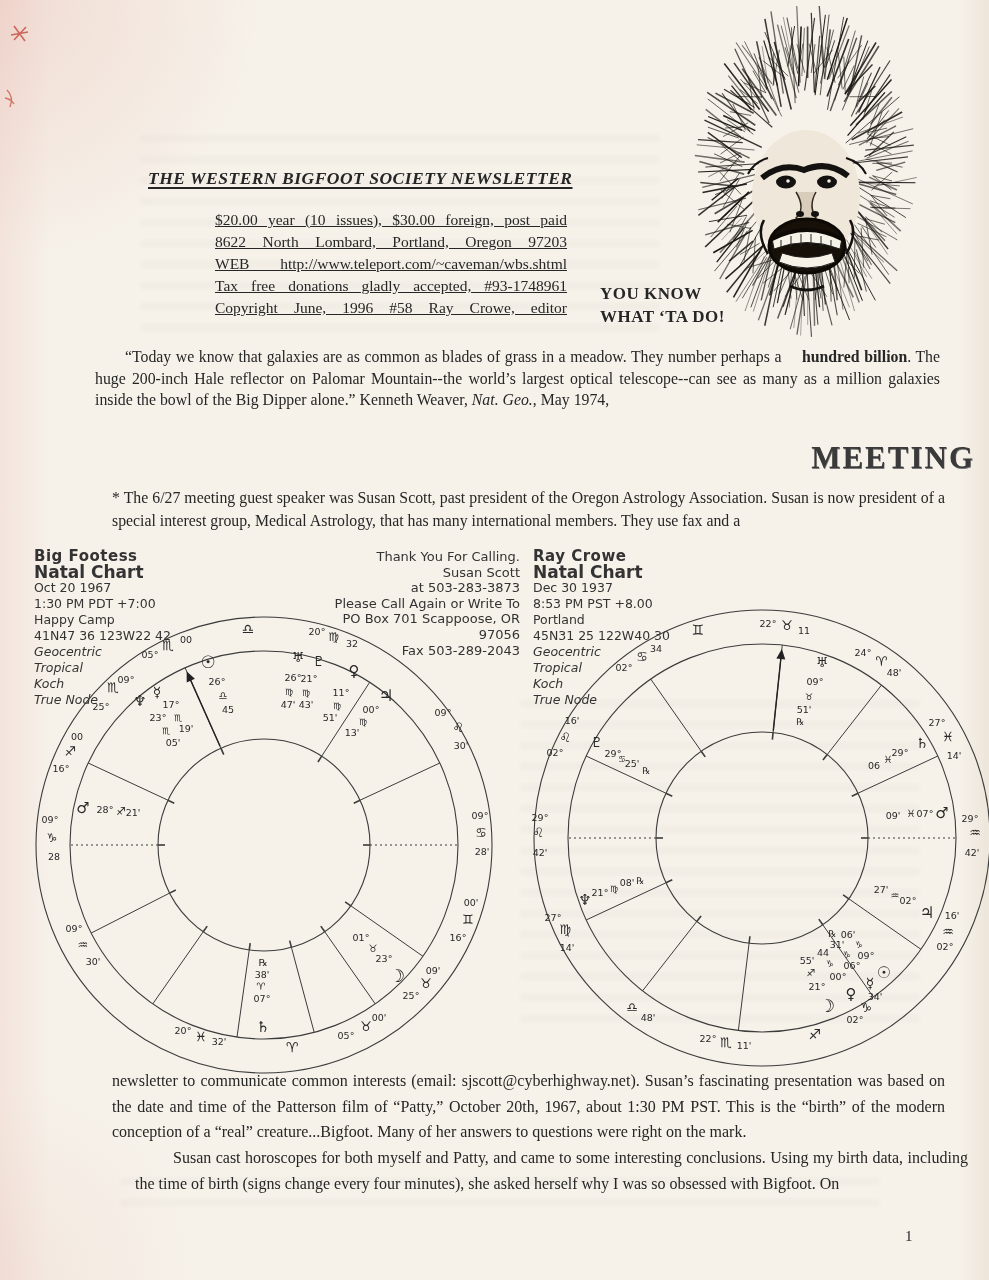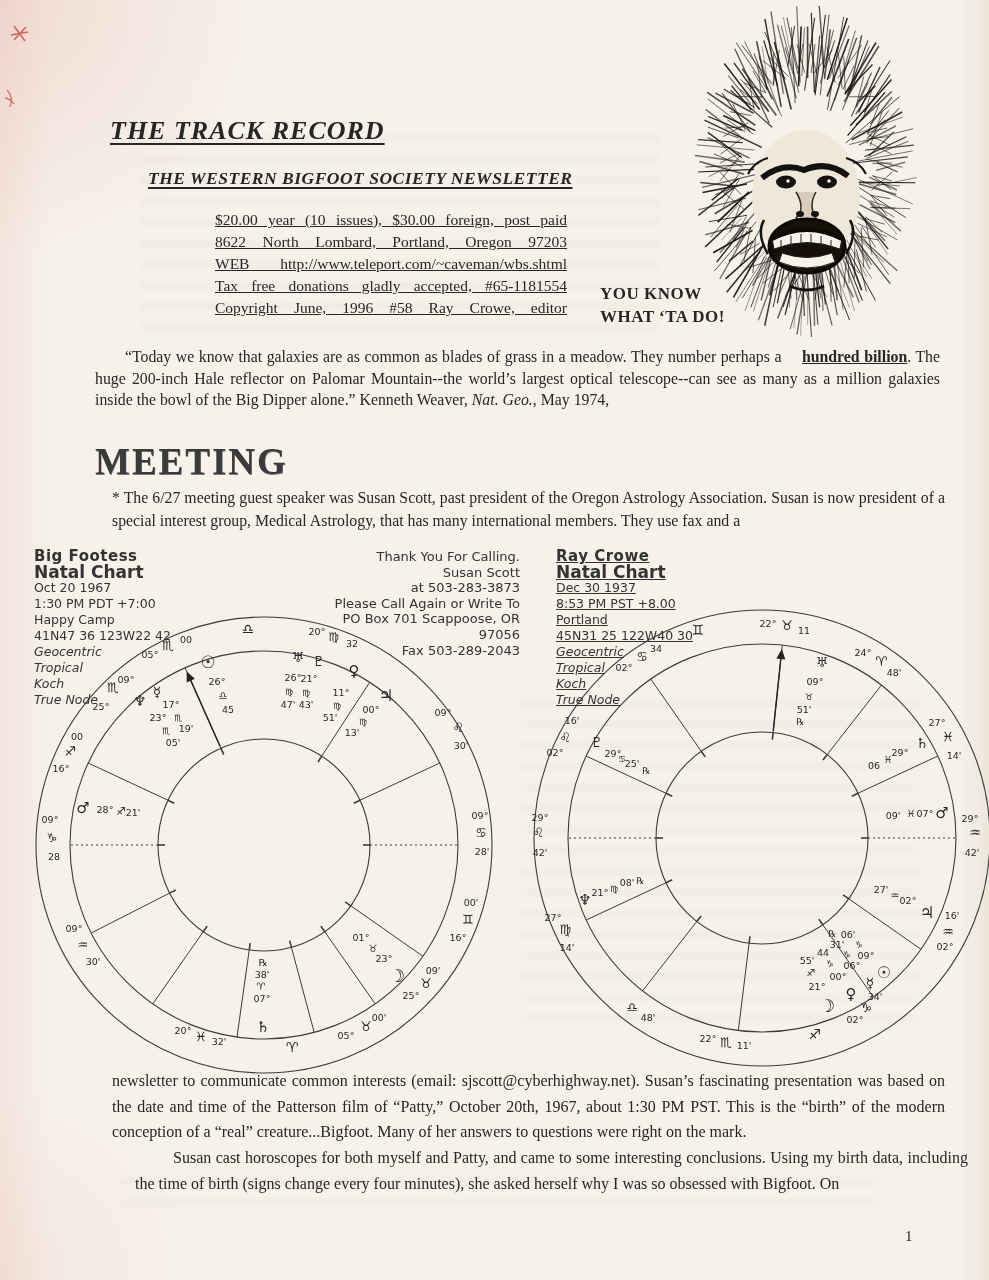--- a/index.html
+++ b/index.html
@@ -14,23 +14,23 @@
   .abs{position:absolute;}
   .ghost{position:absolute;background:repeating-linear-gradient(180deg, rgba(70,70,70,.5) 0 7px, rgba(0,0,0,0) 7px 21px);opacity:.055;filter:blur(2px);pointer-events:none;}
   .title{left:110px;top:116px;font-size:26px;font-weight:bold;font-style:italic;letter-spacing:1px;
     text-decoration:underline;text-underline-offset:4px;text-decoration-thickness:2px;}
   .subtitle{left:148px;top:168px;font-size:17.5px;font-weight:bold;font-style:italic;letter-spacing:.5px;
     text-decoration:underline;text-underline-offset:3px;text-decoration-thickness:1.5px;}
   .mastinfo{left:215px;top:209px;width:352px;font-size:15.5px;line-height:22px;text-decoration:underline;}
   .mastinfo div{text-align:justify;text-align-last:justify;}
   .slogan{left:600px;top:282px;font-size:17px;font-weight:bold;letter-spacing:.5px;line-height:23px;}
   .quote{left:95px;top:346px;width:845px;font-size:15.8px;line-height:21.5px;text-align:justify;text-indent:30px;margin:0;}
-  .quote .u-b{font-weight:bold;text-decoration:underline;margin-left:16px;}
+  .quote .u-b{font-weight:bold;margin-left:16px;}
   .quote .i{font-style:italic;}
-  .meeting-h{left:95px;top:440px;width:880px;text-align:left;font-size:37px;font-weight:bold;letter-spacing:2px;color:#3a3a3a;text-shadow:.5px .5px 0 #777;}
+  .meeting-h{left:95px;top:440px;width:880px;text-align:right;font-size:31px;font-weight:bold;letter-spacing:2px;color:#3a3a3a;text-shadow:.5px .5px 0 #777;}
   .meeting-p{left:112px;top:487px;width:833px;font-size:15.8px;line-height:22.5px;text-align:justify;margin:0;}
   .chartinfo{font-family:"DejaVu Sans","Liberation Sans",sans-serif;font-size:12.5px;line-height:16px;color:#333;}
   .chartinfo .t{font-size:15px;font-weight:bold;letter-spacing:.5px;}
   .chartinfo .s{font-size:17px;font-weight:bold;}
   .chartinfo .it div{font-style:italic;}
   .contact{left:306px;top:549px;width:214px;text-align:right;font-family:"DejaVu Sans","Liberation Sans",sans-serif;font-size:13px;line-height:15.6px;color:#333;}
   .wheel{position:absolute;font-family:"DejaVu Sans",sans-serif;}
   .body-p{font-size:16px;line-height:25.5px;text-align:justify;margin:0;}
   .pageno{left:905px;top:1228px;font-size:15px;}
   .artifact{position:absolute;pointer-events:none;}
@@ -41,27 +41,26 @@
 <div class="page">
 
   <div class="ghost" style="left:140px;top:135px;width:520px;height:205px;"></div>
   <div class="ghost" style="left:520px;top:700px;width:400px;height:330px;"></div>
   <div class="ghost" style="left:120px;top:1178px;width:760px;height:42px;"></div>
   <svg class="artifact" style="left:0;top:0;" width="60" height="130">
     <path d="M14,26 l11,15 M26,27 l-12,13 M11,35 l17,-3" stroke="#c04234" stroke-width="1.6" fill="none" opacity=".75"></path>
     <path d="M7,90 q7,7 3,17 M5,98 q6,1 9,6" stroke="#c04234" stroke-width="1.4" fill="none" opacity=".65"></path>
   </svg>
 
-  <div class="abs title">THE TRACK RECORD</div>
   <div class="abs subtitle">THE WESTERN BIGFOOT SOCIETY NEWSLETTER</div>
   <div class="abs mastinfo">
       <div>$20.00 year (10 issues), $30.00 foreign, post paid</div>
       <div>8622 North Lombard, Portland, Oregon 97203</div>
       <div>WEB http://www.teleport.com/~caveman/wbs.shtml</div>
-      <div>Tax free donations gladly accepted, #65-1181554</div>
+      <div>Tax free donations gladly accepted, #93-1748961</div>
       <div>Copyright June, 1996 #58 Ray Crowe, editor</div>
     </div>
   <div class="abs slogan">
     <div>YOU KNOW</div>
     <div>WHAT ‘TA DO!</div>
   </div>
 
   <svg class="artifact" style="left:668px;top:6px;" width="262" height="334" viewBox="668 6 262 334">
     <g id="fur" stroke="#181512" fill="none">
         <line x1="876.8010115285963" y1="162.5441949175579" x2="897.670182805768" y2="172" stroke-width="1.29" opacity="0.75"></line>
@@ -390,21 +389,21 @@
 
   <div class="abs contact">
       <div>Thank You For Calling.</div>
       <div>Susan Scott</div>
       <div>at 503-283-3873</div>
       <div>Please Call Again or Write To</div>
       <div>PO Box 701 Scappoose, OR 97056</div>
       <div>Fax  503-289-2043</div>
     </div>
 
-  <div class="abs chartinfo" style="left:556px;top:548px;width:220px;text-decoration:underline;">
+  <div class="abs chartinfo" style="left:533px;top:548px;width:220px;">
     <div class="t">Ray Crowe</div>
     <div class="s">Natal Chart</div>
     <div>
         <div>Dec 30 1937</div>
         <div>8:53 PM  PST +8.00</div>
         <div>Portland</div>
         <div>45N31 25 122W40 30</div>
       </div>
     <div class="it">
         <div>Geocentric</div>

